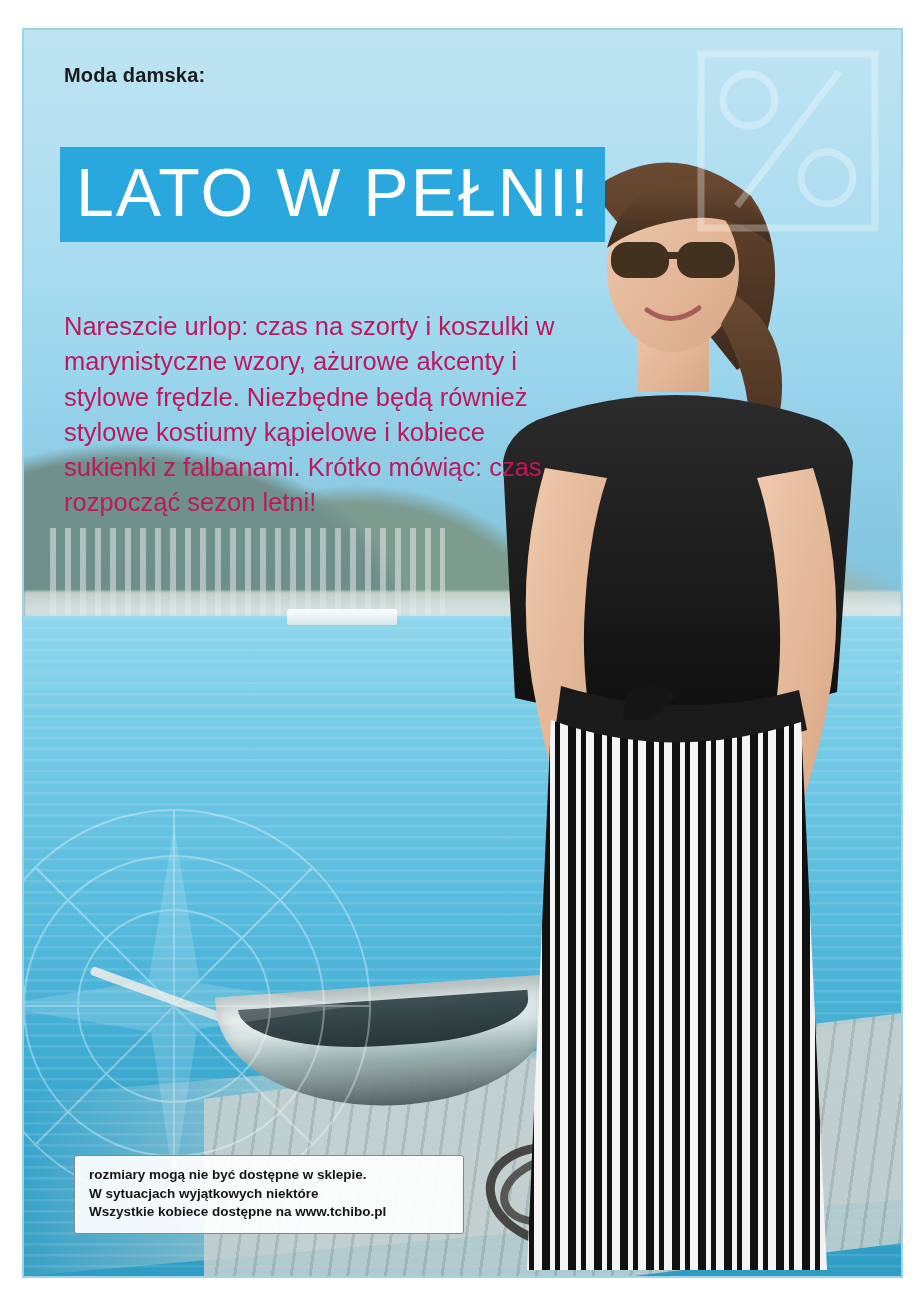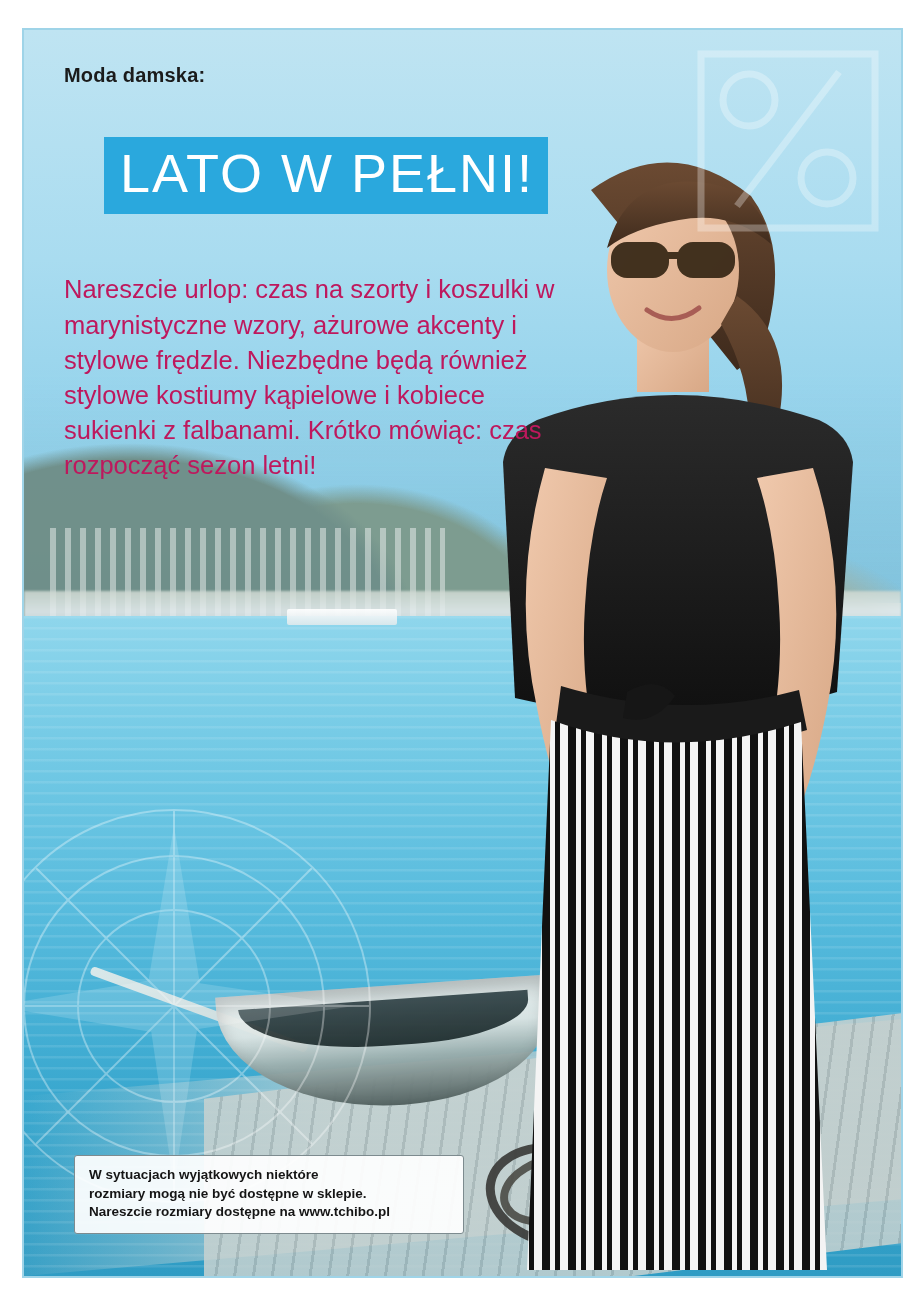--- a/index.html
+++ b/index.html
@@ -224,27 +224,26 @@
     font-size: 20px;
     font-weight: bold;
     color: #1b1b1b;
     letter-spacing: 0.2px;
     margin: 0 0 14px 4px;
   }
   .headline {
     display: inline-block;
     background: #2aa8dd;
     color: #ffffff;
-    font-size: 54px;
+    font-size: 68px;
     font-weight: 300;
     letter-spacing: 2px;
     line-height: 1.28;
     padding: 2px 14px 6px 16px;
     white-space: nowrap;
-    margin-left: 44px;
   }
   .lede {
     margin: 22px 0 0 4px;
     font-size: 25.5px;
     line-height: 1.38;
     color: #be185d;
     font-weight: 400;
     max-width: 520px;
   }
 
@@ -376,19 +375,19 @@
       </svg>
     </div>
 
     <div class="text-block">
       <p class="kicker">Moda damska:</p>
       <h1 class="headline">LATO W PEŁNI!</h1>
       <p class="lede">Nareszcie urlop: czas na szorty i koszulki w marynistyczne wzory, ażurowe akcenty i stylowe frędzle. Niezbędne będą również stylowe kostiumy kąpielowe i kobiece sukienki z falbanami. Krótko mówiąc: czas rozpocząć sezon letni!</p>
     </div>
 
     <div class="disclaimer">
+      <p>rozmiary mogą nie być dostępne w sklepie.</p>
       <p>W sytuacjach wyjątkowych niektóre</p>
-      <p>rozmiary mogą nie być dostępne w sklepie.</p>
-      <p>Nareszcie rozmiary dostępne na www.tchibo.pl</p>
+      <p>Wszystkie kobiece dostępne na www.tchibo.pl</p>
     </div>
 
   </div>
 </div>
 
 </body></html>

